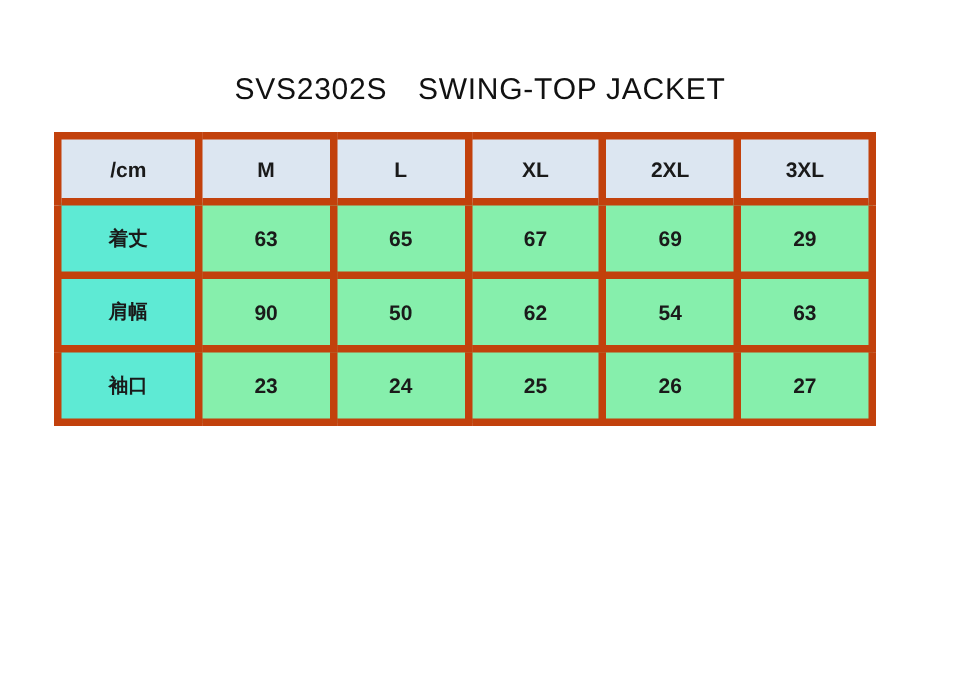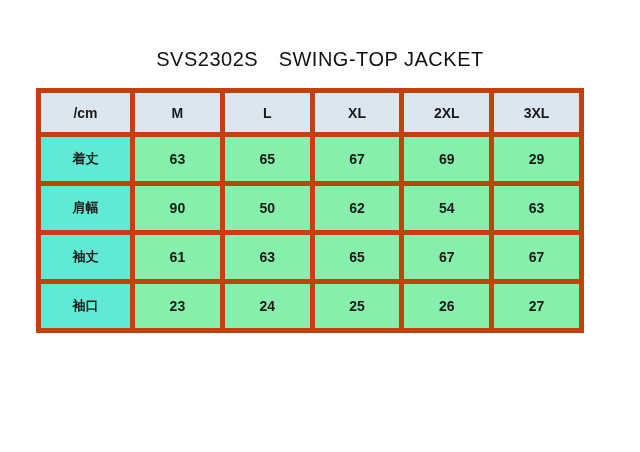--- a/index.html
+++ b/index.html
@@ -93,28 +93,20 @@
       </tr>
       <tr>
         <th>肩幅</th>
         <td>90</td>
         <td>50</td>
         <td>62</td>
         <td>54</td>
         <td>63</td>
       </tr>
       <tr>
-        <th>袖丈</th>
-        <td>61</td>
-        <td>63</td>
-        <td>65</td>
-        <td>67</td>
-        <td>67</td>
-      </tr>
-      <tr>
         <th>袖口</th>
         <td>23</td>
         <td>24</td>
         <td>25</td>
         <td>26</td>
         <td>27</td>
       </tr>
     </tbody>
   </table>
 

